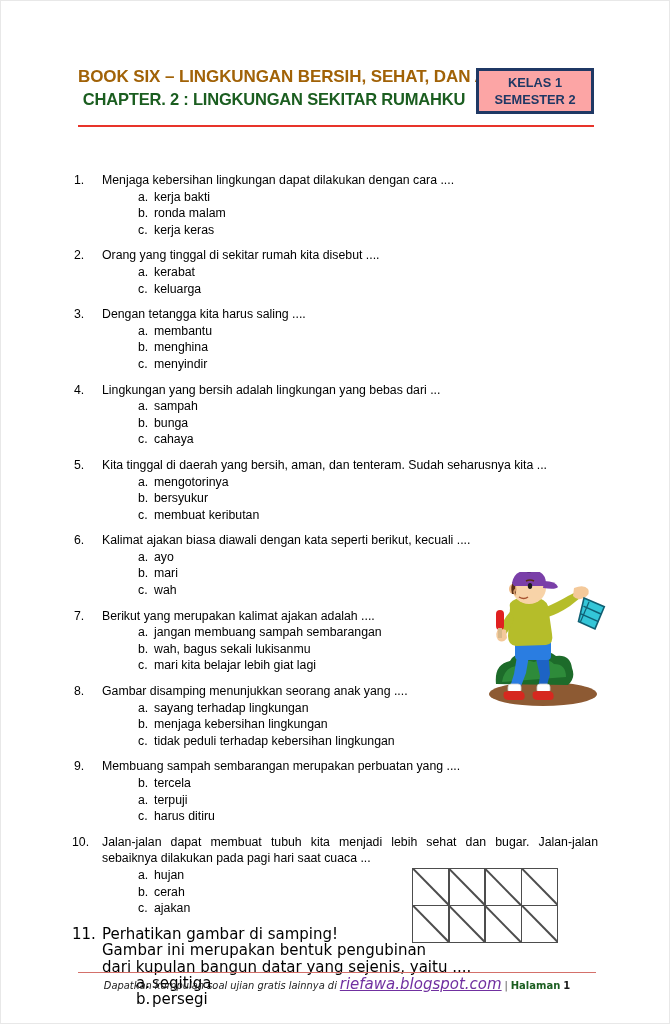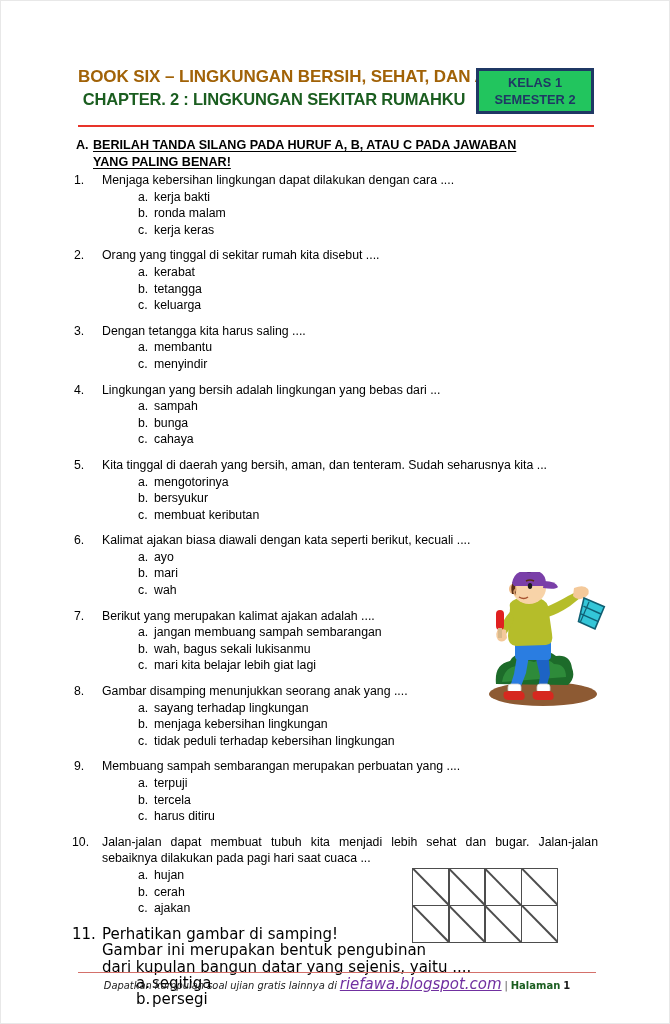--- a/index.html
+++ b/index.html
@@ -61,21 +61,21 @@
     white-space: nowrap;
     font-stretch: condensed;
   }
   .kelas-box {
     position: absolute;
     right: 0;
     top: 2px;
     width: 118px;
     height: 46px;
     border: 3px solid #1f3864;
-    background: #22c55e;
+    background: #fca5a5;
     display: flex;
     flex-direction: column;
     align-items: center;
     justify-content: center;
     box-sizing: border-box;
   }
   .kelas-box div {
     font-size: 12.8px;
     font-weight: bold;
     color: #1f3864;
@@ -270,55 +270,51 @@
       <div class="title-line2">CHAPTER. 2 : LINGKUNGAN SEKITAR RUMAHKU</div>
     </div>
     <div class="kelas-box">
       <div>KELAS 1</div>
       <div>SEMESTER 2</div>
     </div>
   </div>
 
   <div class="rule-red" id="rule-top"></div>
 
-  <div class="section-head">
-    <span class="letter">A.</span><span class="u">BERILAH TANDA SILANG PADA HURUF A, B,  ATAU C PADA JAWABAN</span>
-    <span class="l2 u">YANG PALING BENAR!</span>
-  </div>
 
   <div class="qlist">
       <div class="q">
         <div class="q-line">
           <span class="q-num">1.</span>
           <span class="q-text">Menjaga kebersihan lingkungan dapat dilakukan dengan cara ....</span>
         </div>
         <ul class="opts">
           <li class="opt"><span class="ol">a.</span><span>kerja bakti</span></li>
           <li class="opt"><span class="ol">b.</span><span>ronda malam</span></li>
           <li class="opt"><span class="ol">c.</span><span>kerja keras</span></li>
         </ul>
       </div>
       <div class="q">
         <div class="q-line">
           <span class="q-num">2.</span>
           <span class="q-text">Orang yang tinggal di sekitar rumah kita disebut ....</span>
         </div>
         <ul class="opts">
           <li class="opt"><span class="ol">a.</span><span>kerabat</span></li>
-          <li class="opt"><span class="ol">b.</span><span>tetangga</span></li>
           <li class="opt"><span class="ol">c.</span><span>keluarga</span></li>
         </ul>
       </div>
       <div class="q">
         <div class="q-line">
           <span class="q-num">3.</span>
           <span class="q-text">Dengan tetangga kita harus saling ....</span>
         </div>
         <ul class="opts">
           <li class="opt"><span class="ol">a.</span><span>membantu</span></li>
+          <li class="opt"><span class="ol">b.</span><span>menghina</span></li>
           <li class="opt"><span class="ol">c.</span><span>menyindir</span></li>
         </ul>
       </div>
       <div class="q">
         <div class="q-line">
           <span class="q-num">4.</span>
           <span class="q-text">Lingkungan yang bersih adalah lingkungan yang bebas dari ...</span>
         </div>
         <ul class="opts">
           <li class="opt"><span class="ol">a.</span><span>sampah</span></li>
@@ -369,22 +365,22 @@
           <li class="opt"><span class="ol">b.</span><span>menjaga kebersihan lingkungan</span></li>
           <li class="opt"><span class="ol">c.</span><span>tidak peduli terhadap kebersihan lingkungan</span></li>
         </ul>
       </div>
       <div class="q">
         <div class="q-line">
           <span class="q-num">9.</span>
           <span class="q-text">Membuang sampah sembarangan merupakan perbuatan yang ....</span>
         </div>
         <ul class="opts">
+          <li class="opt"><span class="ol">b.</span><span>tercela</span></li>
           <li class="opt"><span class="ol">a.</span><span>terpuji</span></li>
-          <li class="opt"><span class="ol">b.</span><span>tercela</span></li>
           <li class="opt"><span class="ol">c.</span><span>harus ditiru</span></li>
         </ul>
       </div>
       <div class="q">
         <div class="q-line">
           <span class="q-num wide">10.</span>
           <span class="q-text justify">Jalan-jalan dapat membuat tubuh kita menjadi lebih sehat dan bugar. Jalan-jalan sebaiknya dilakukan pada pagi hari saat cuaca ...</span>
         </div>
         <ul class="opts">
           <li class="opt"><span class="ol">a.</span><span>hujan</span></li>

